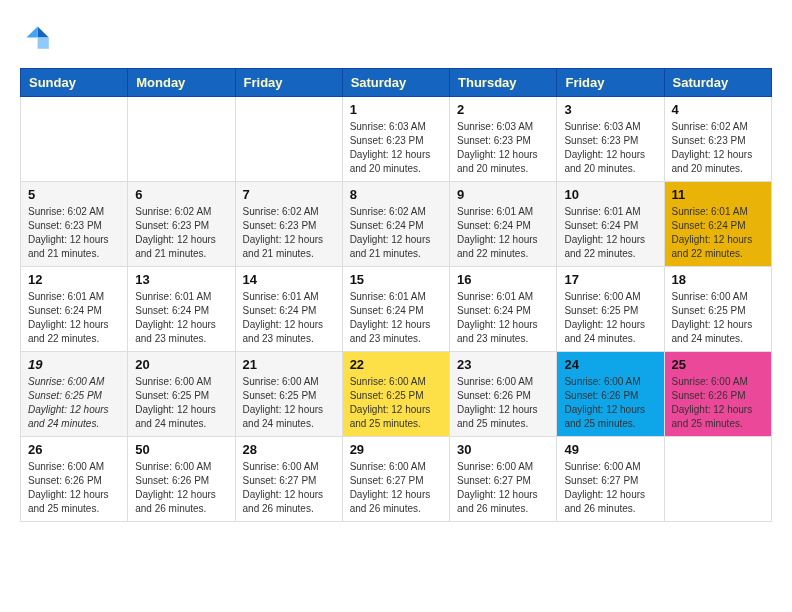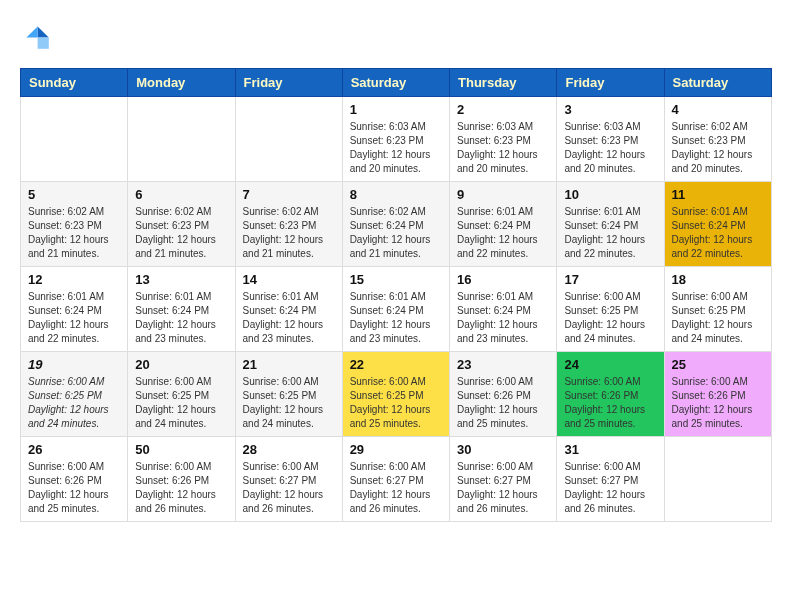--- a/index.html
+++ b/index.html
@@ -286,28 +286,28 @@
 Daylight: 12 hours
 and 25 minutes.</div>
         </td>
         <td style="background: rgb(245, 245, 245);">
           <div class="day-number">23</div>
           <div class="day-info" style="white-space: pre-line;">Sunrise: 6:00 AM
 Sunset: 6:26 PM
 Daylight: 12 hours
 and 25 minutes.</div>
         </td>
-        <td style="background: #22c55e;">
+        <td style="background: #0ea5e9;">
           <div class="day-number">24</div>
           <div class="day-info" style="white-space: pre-line;">Sunrise: 6:00 AM
 Sunset: 6:26 PM
 Daylight: 12 hours
 and 25 minutes.</div>
         </td>
-        <td style="background: #f0abfc; margin-top: 20px;">
+        <td style="background: #ec4899; margin-top: 20px;">
           <div class="day-number">25</div>
           <div class="day-info" style="white-space: pre-line;">Sunrise: 6:00 AM
 Sunset: 6:26 PM
 Daylight: 12 hours
 and 25 minutes.</div>
         </td>
       </tr>
       <tr>
         <td>
           <div class="day-number">26</div>
@@ -338,21 +338,21 @@
 and 26 minutes.</div>
         </td>
         <td>
           <div class="day-number">30</div>
           <div class="day-info" style="white-space: pre-line;">Sunrise: 6:00 AM
 Sunset: 6:27 PM
 Daylight: 12 hours
 and 26 minutes.</div>
         </td>
         <td>
-          <div class="day-number">31</div>
+          <div class="day-number">49</div>
           <div class="day-info" style="white-space: pre-line;">Sunrise: 6:00 AM
 Sunset: 6:27 PM
 Daylight: 12 hours
 and 26 minutes.</div>
         </td>
         <td class="empty-cell"></td>
       </tr>
     </tbody>
 </table>
 

